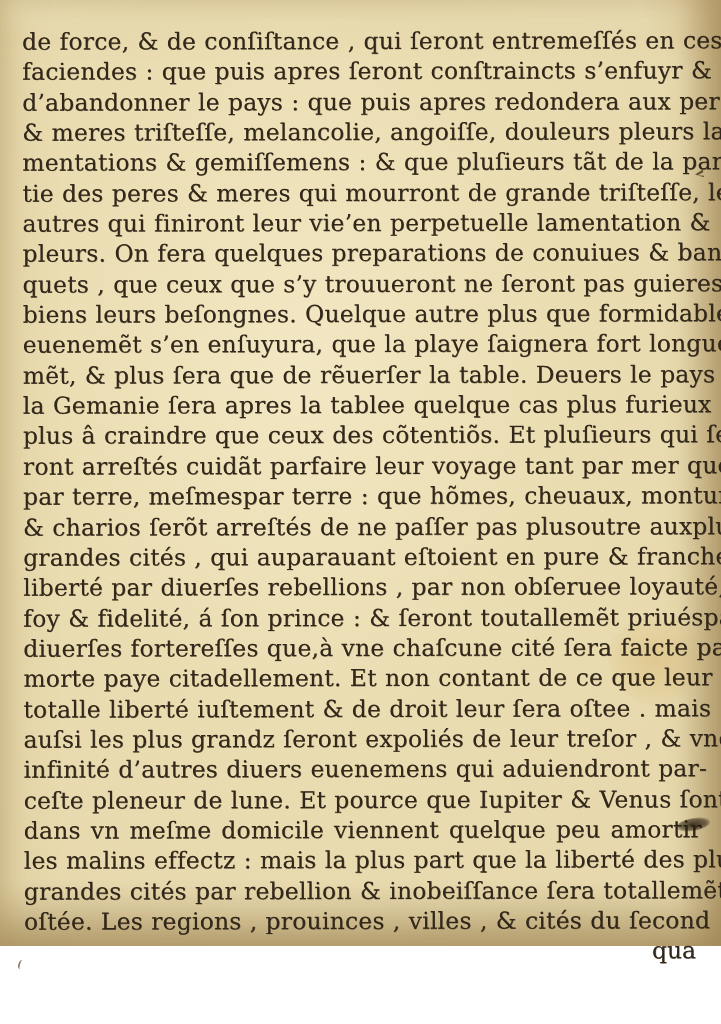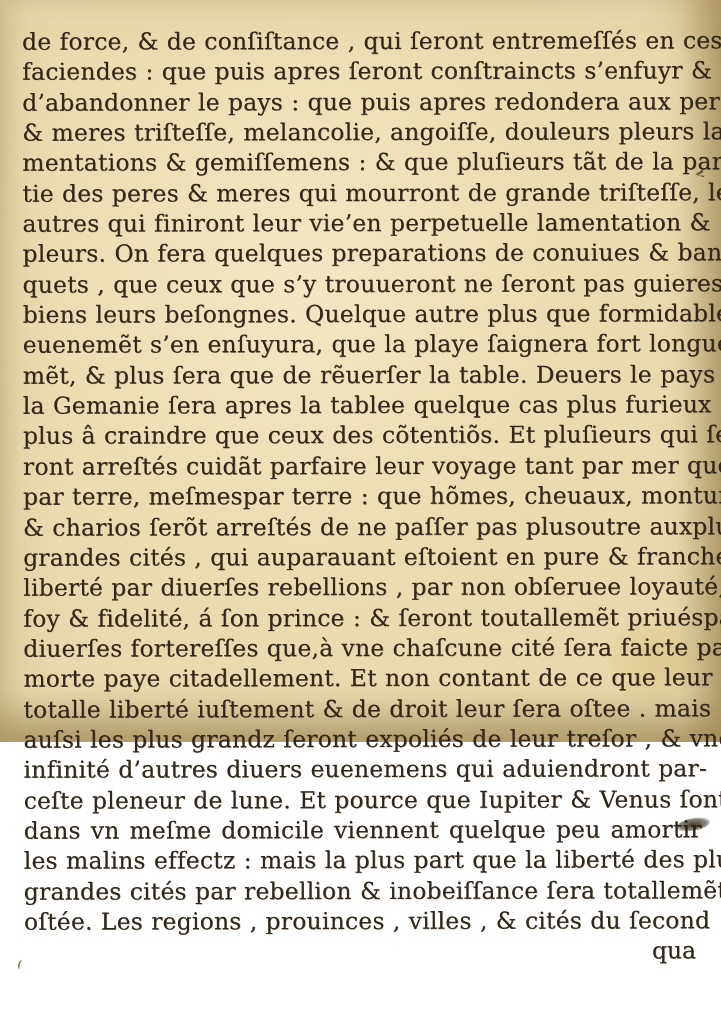--- a/index.html
+++ b/index.html
@@ -8,21 +8,21 @@
     width: 721px;
     height: 1024px;
     overflow: hidden;
     font-family: "DejaVu Serif", "Liberation Serif", serif;
   }
 
   .scan-page {
     position: absolute;
     inset: 0;
     width: 721px;
-    height: 742px;
+    height: 946px;
     background:
       radial-gradient(ellipse at 42% 38%, rgba(244,233,198,0.9) 0%, rgba(236,223,180,0.6) 45%, rgba(0,0,0,0) 75%),
       linear-gradient(to right, rgba(0,0,0,0) 94%, rgba(125,98,55,0.28) 100%),
       linear-gradient(to bottom, rgba(0,0,0,0) 93%, rgba(125,98,55,0.25) 100%),
       linear-gradient(to bottom, rgba(252,245,215,0.5) 0%, rgba(0,0,0,0) 4%),
       #e7d9ad;
     box-shadow:
       inset 0 0 55px rgba(160,128,70,0.30),
       inset -14px -20px 38px rgba(130,100,50,0.30),
       inset 4px 0 18px rgba(170,140,85,0.18);

